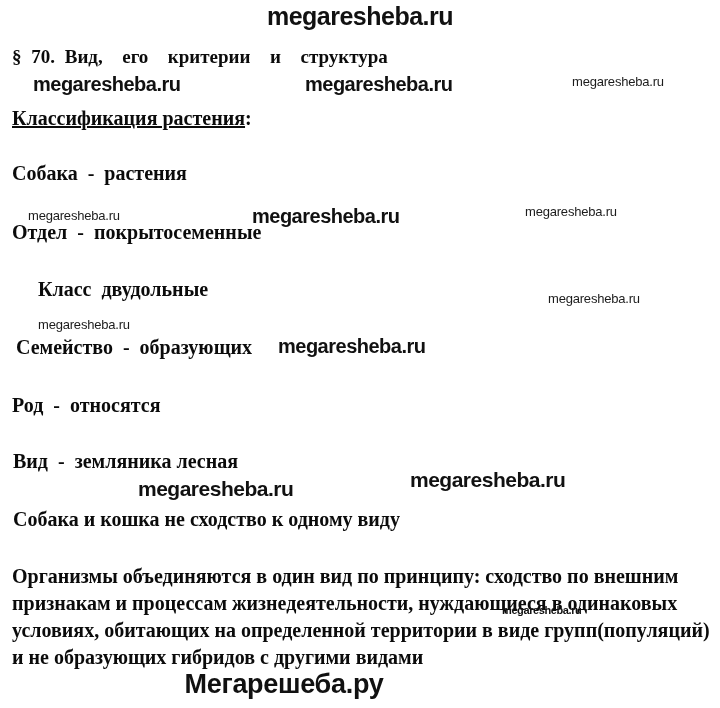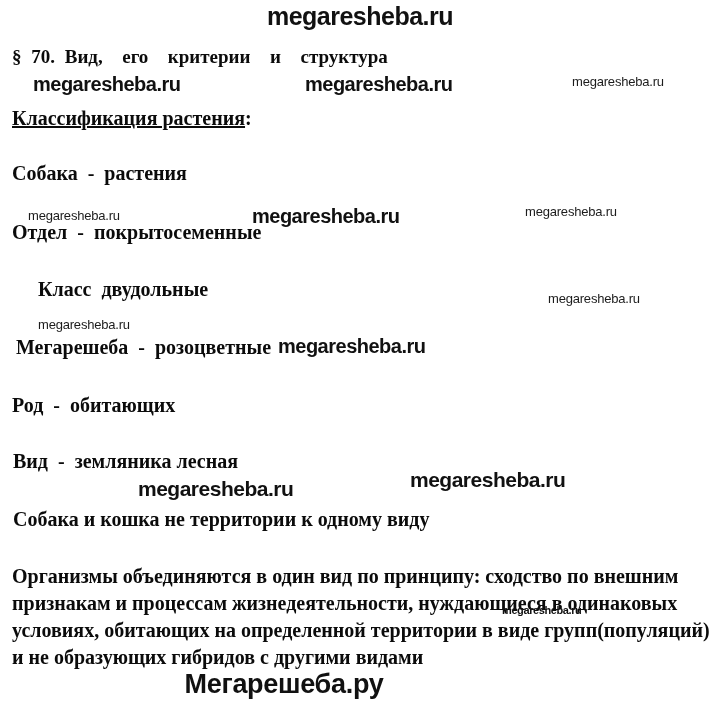--- a/index.html
+++ b/index.html
@@ -54,31 +54,31 @@
   <div class="abs wm wm-sm" style="left:28px; top:208px;">megaresheba.ru</div>
   <div class="abs wm wm-bold" style="left:252px; top:205px;">megaresheba.ru</div>
   <div class="abs wm wm-sm" style="left:525px; top:204px;">megaresheba.ru</div>
 
   <div class="abs serif-line" style="left:12px; top:221px;">Отдел  -  покрытосеменные</div>
 
   <div class="abs serif-line" style="left:12px; top:278px;margin-left:26px;">Класс  двудольные</div>
   <div class="abs wm wm-sm" style="left:548px; top:291px;">megaresheba.ru</div>
 
   <div class="abs wm wm-sm" style="left:38px; top:317px;">megaresheba.ru</div>
-  <div class="abs serif-line" style="left:16px; top:336px;">Мегарешеба  -  розоцветные</div>
+  <div class="abs serif-line" style="left:16px; top:336px;">Семейство  -  образующих</div>
   <div class="abs wm wm-bold" style="left:278px; top:335px;">megaresheba.ru</div>
 
-  <div class="abs serif-line" style="left:12px; top:394px;">Род  -  обитающих</div>
+  <div class="abs serif-line" style="left:12px; top:394px;">Род  -  относятся</div>
 
   <div class="abs serif-line" style="left:13px; top:450px;">Вид  -  земляника лесная</div>
 
   <div class="abs wm wm-bold" style="left:138px; top:477px; font-size:21px;">megaresheba.ru</div>
   <div class="abs wm wm-bold" style="left:410px; top:468px; font-size:21px;">megaresheba.ru</div>
 
-  <div class="abs serif-line" style="left:13px; top:508px;">Собака и кошка не территории к одному виду</div>
+  <div class="abs serif-line" style="left:13px; top:508px;">Собака и кошка не сходство к одному виду</div>
 
   <div class="abs para" style="left:12px; top:563px;">Организмы объединяются в один вид по принципу: сходство по внешним признакам и процессам жизнедеятельности, нуждающиеся в одинаковых условиях, обитающих на определенной территории в виде групп(популяций) и не образующих гибридов с другими видами</div>
 
   <div class="abs wm wm-tiny" style="left:502px; top:604px;">megaresheba.ru</div>
 
   <div class="abs wm wm-footer" style="left:0; top:669px;">Мегарешеба.ру</div>
 
 </div>
 
 </body></html>

